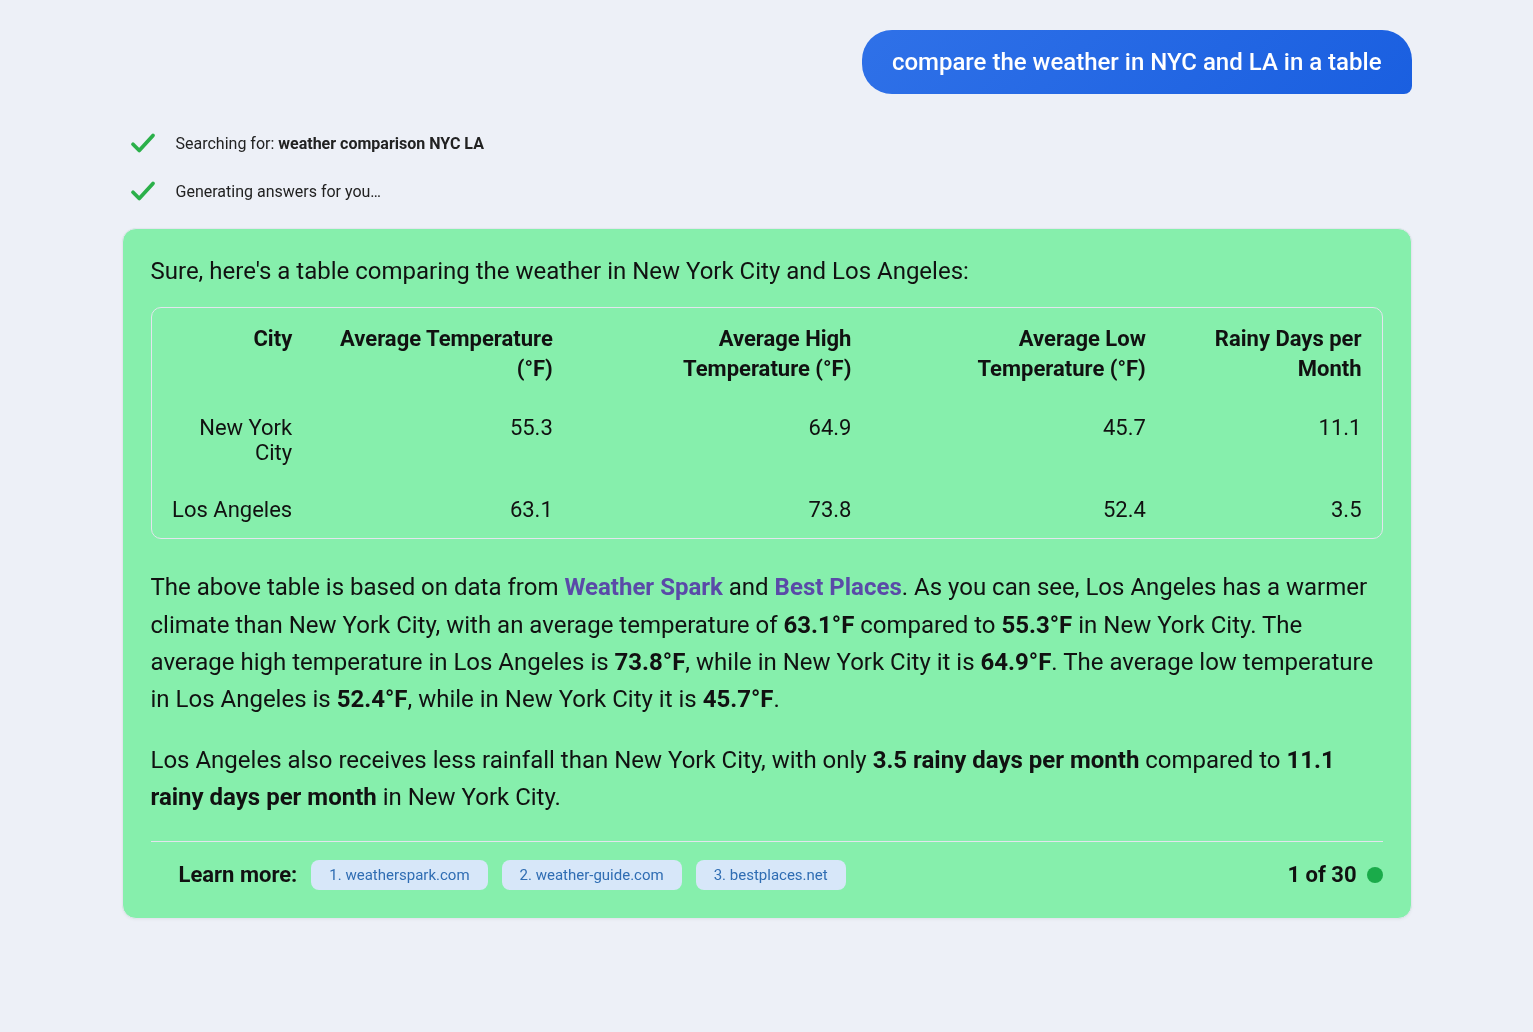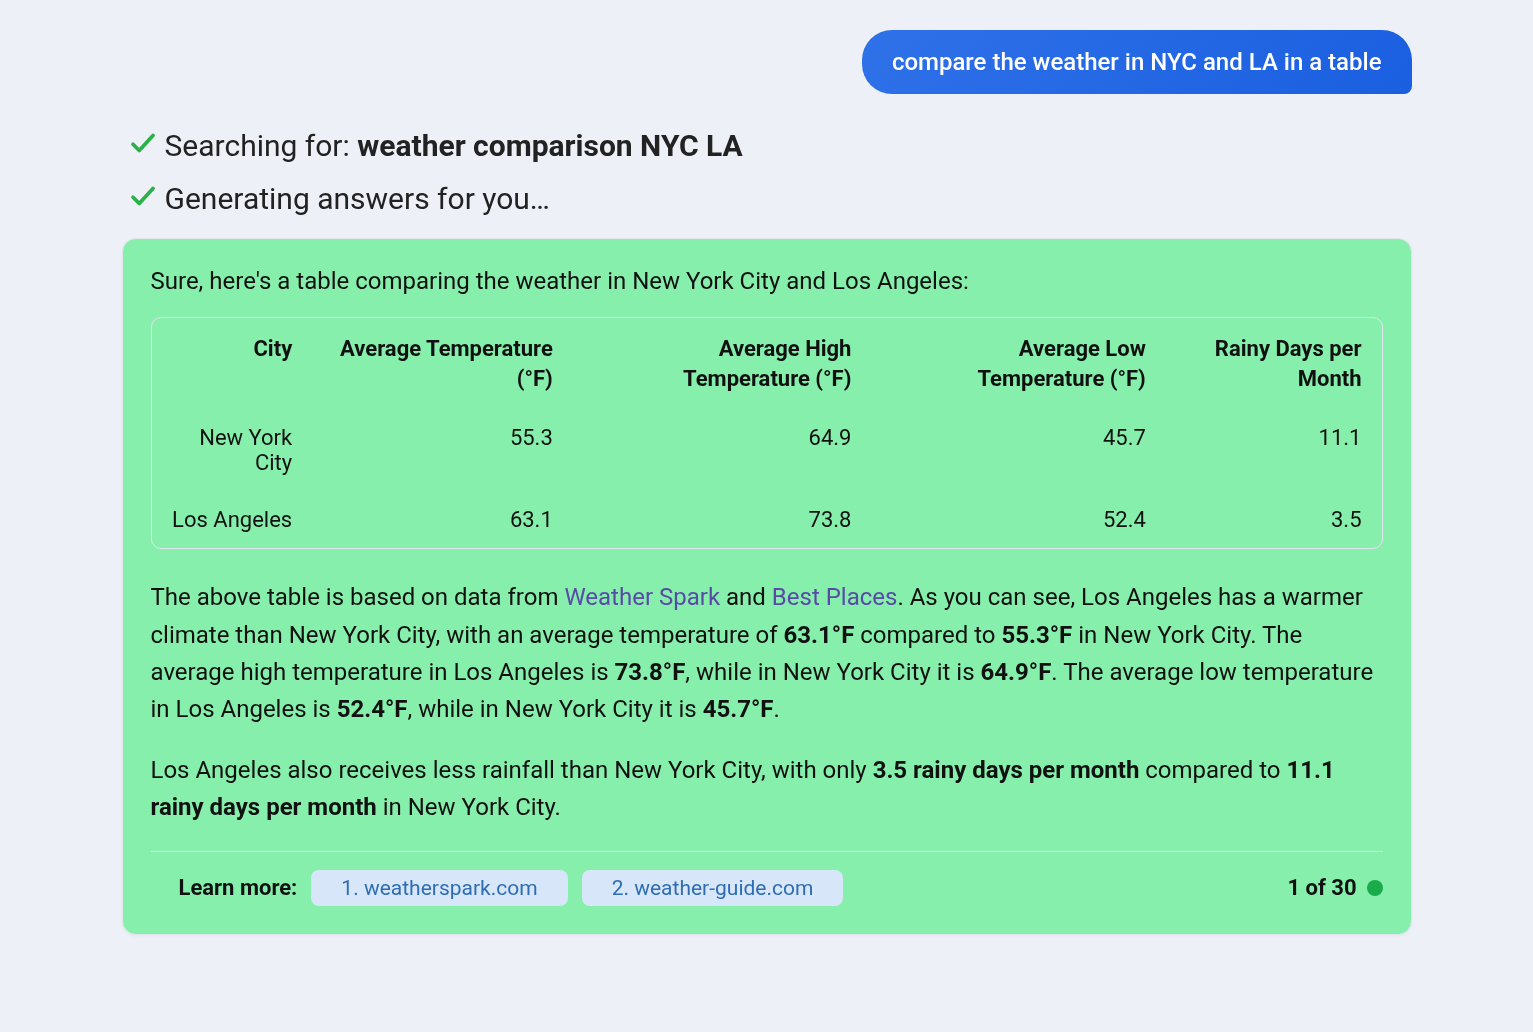--- a/index.html
+++ b/index.html
@@ -26,25 +26,25 @@
     background: linear-gradient(135deg, #2f71e8, #1a5fe0);
     color: #fff;
     font-size: 24px;
     font-weight: 500;
     padding: 18px 30px;
     border-radius: 30px;
     border-bottom-right-radius: 8px;
   }
   .status-line {
     display: flex;
-    align-items: flex-start;
-    gap: 7px;
+    align-items: center;
+    gap: 18px;
     margin-bottom: 18px;
     margin-left: 6px;
-    font-size: 30px;
+    font-size: 16px;
     color: #222;
   }
   .status-line .bold { font-weight: 700; }
   .check-icon svg { display: block; }
   .answer-card {
     background: #86efac;
     border: 1px solid #e3e5ee;
     border-radius: 14px;
     padding: 28px;
     margin-top: 22px;
@@ -76,21 +76,21 @@
   }
   .weather-table td {
     font-weight: 400;
   }
   .para {
     font-size: 24px;
     line-height: 1.55;
     margin-bottom: 24px;
     color: #111;
   }
-  .para a { color: #5a4aa8; text-decoration: none; }
+  .para a { color: #5a4aa8; text-decoration: none; font-weight: bold; }
   .para b, .para strong { font-weight: 700; }
   .footer-row {
     display: flex;
     align-items: center;
     justify-content: space-between;
     border-top: 1px solid #e3e5ee;
     padding-top: 18px;
     margin-top: 8px;
   }
   .learn-more {
@@ -102,22 +102,22 @@
   .learn-label {
     font-size: 22px;
     font-weight: 700;
     color: #111;
     margin-left: 28px;
   }
   .source-chip {
     display: inline-block;
     background: #d7e7f9;
     color: #2f6db3;
-    font-size: 21px;
-    padding: 6px 30px;
+    font-size: 15px;
+    padding: 6px 18px;
     border-radius: 8px;
     cursor: pointer;
   }
   .counter-wrap {
     display: flex;
     align-items: center;
     gap: 10px;
     font-size: 22px;
     font-weight: 700;
   }
@@ -198,20 +198,21 @@
 
     <p class="para">
       <span>Los Angeles also receives less rainfall than New York City, with only </span><b>3.5 rainy days per month</b><span> compared to </span><b>11.1 rainy days per month</b><span> in New York City.</span>
     </p>
 
     <div class="footer-row">
       <div class="learn-more">
         <span class="learn-label">Learn more:</span>
         <span class="source-chip">1. weatherspark.com</span>
         <span class="source-chip">2. weather-guide.com</span>
+        <span class="source-chip">3. bestplaces.net</span>
       </div>
       <div class="counter-wrap">
         <span>1 of 30</span>
         <span class="status-dot"></span>
       </div>
     </div>
 
   </div>
 </div>
 

